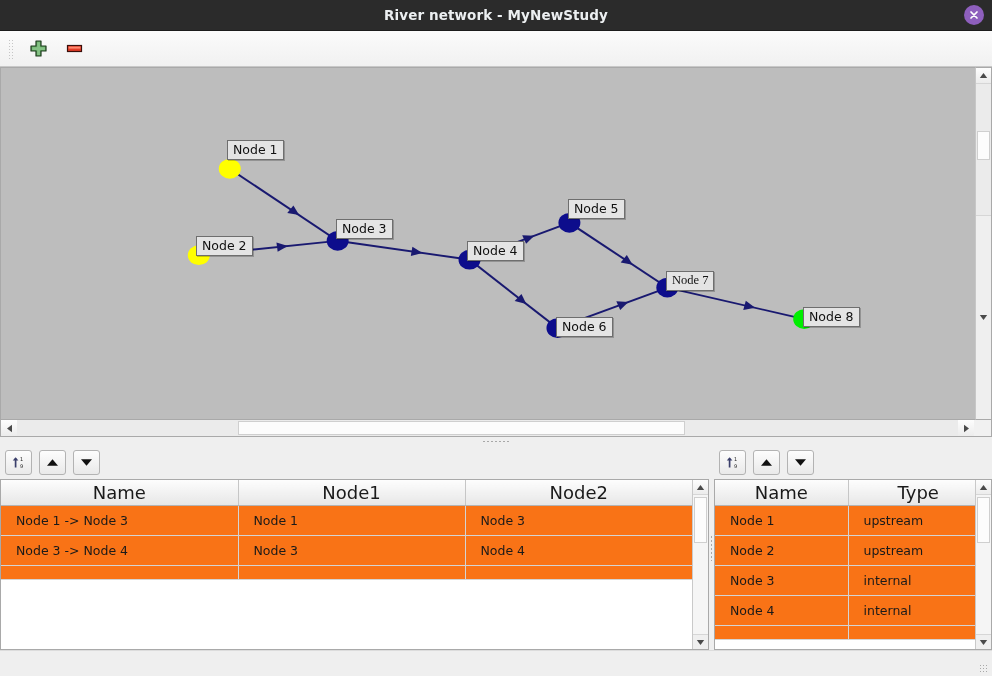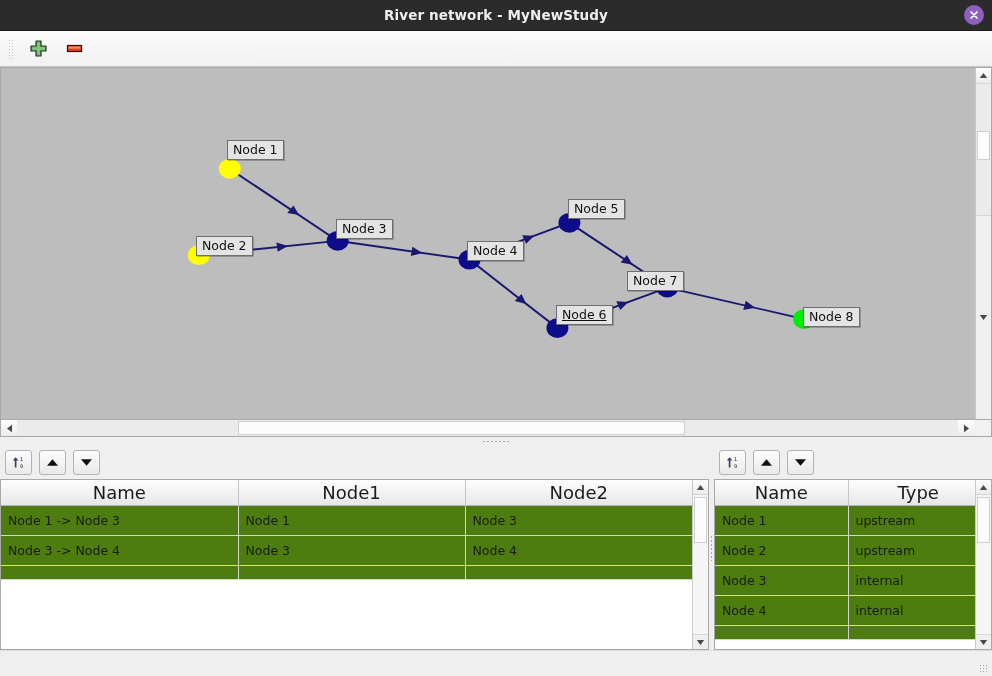--- a/index.html
+++ b/index.html
@@ -224,26 +224,26 @@
     font-size: 18px;
     text-align: center;
     color: #1a1a1a;
     cursor: pointer;
     padding: 0 4px;
   }
   table.grid tbody td {
     height: 30px;
     border-right: 1px solid #d4d4d4;
     border-bottom: 1px solid #d4d4d4;
-    padding: 0 0 0 7px;
+    padding: 0 0 0 15px;
     text-align: left;
     white-space: nowrap;
     overflow: hidden;
     text-overflow: ellipsis;
-    background: #4d7c0f;
+    background: #f97316;
     cursor: default;
   }
   table.grid tbody tr.filler td { height: 14px; }
 
   .tbl-vscroll {
     flex: 0 0 16px;
     background:#efefef;
     border-left: 1px solid #c9c9c9;
     display:flex; flex-direction:column;
   }
@@ -323,22 +323,22 @@
           <circle cx="557" cy="289" r="11" fill="#0d0d8c"></circle>
           <circle cx="667" cy="244" r="11" fill="#0d0d8c"></circle>
           <circle cx="804" cy="279" r="11" fill="#00ee00"></circle>
         </svg>
       <div id="label-layer">
           <div class="node-label" style="left: 226px; top: 72px;">Node 1</div>
           <div class="node-label" style="left: 195px; top: 168px;">Node 2</div>
           <div class="node-label" style="left: 335px; top: 151px;">Node 3</div>
           <div class="node-label" style="left: 466px; top: 173px;">Node 4</div>
           <div class="node-label" style="left: 567px; top: 131px;">Node 5</div>
-          <div class="node-label" style="left: 555px; top: 237px; text-decoration: underline;">Node 6</div>
-          <div class="node-label" style="left: 626px; top: 203px;">Node 7</div>
+          <div class="node-label" style="left: 555px; top: 249px;">Node 6</div>
+          <div class="node-label" style="left: 665px; top: 203px; font-family: Liberation Serif, serif;">Node 7</div>
           <div class="node-label" style="left: 802px; top: 239px;">Node 8</div>
         </div>
     </div>
 
     <div class="vscroll">
       <div class="sb-arrow">
         <svg width="9" height="7" viewBox="0 0 9 7">
           <path d="M4.5 1 L8.2 6 L0.8 6 Z" fill="#4a4a4a"></path>
         </svg>
       </div>

